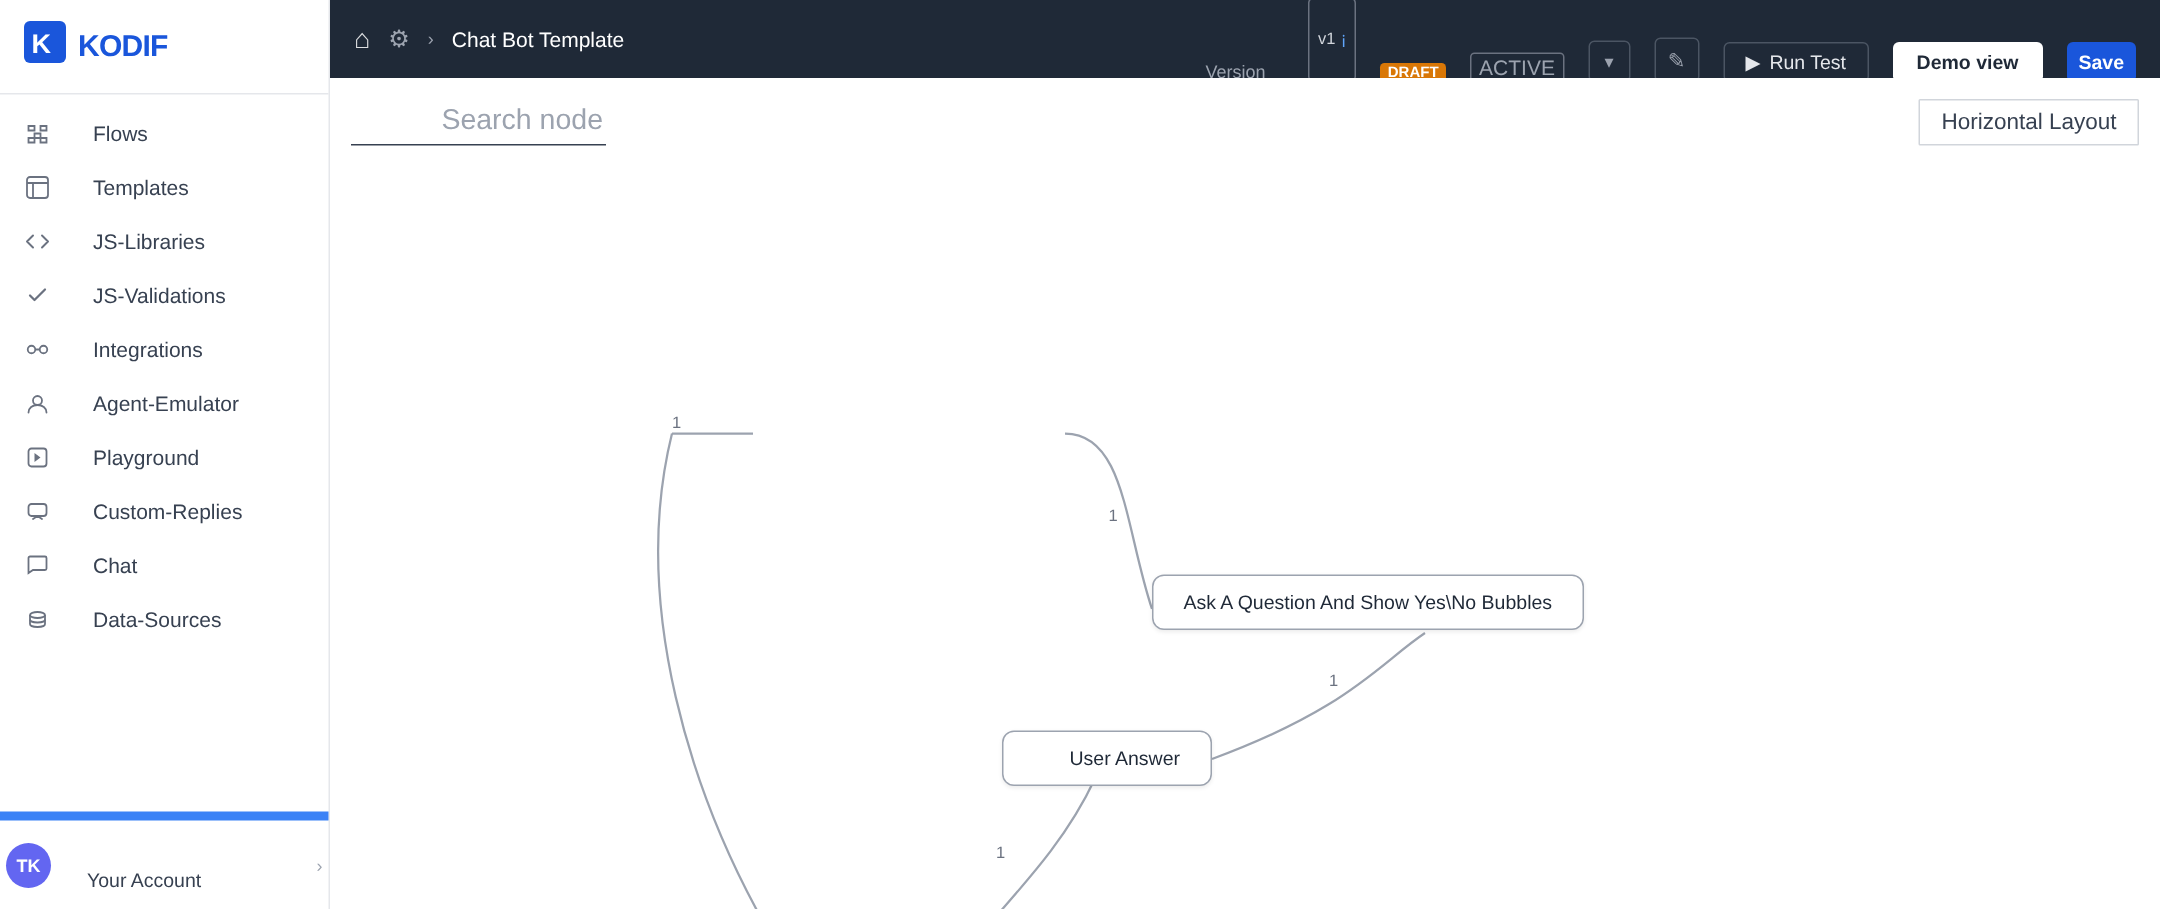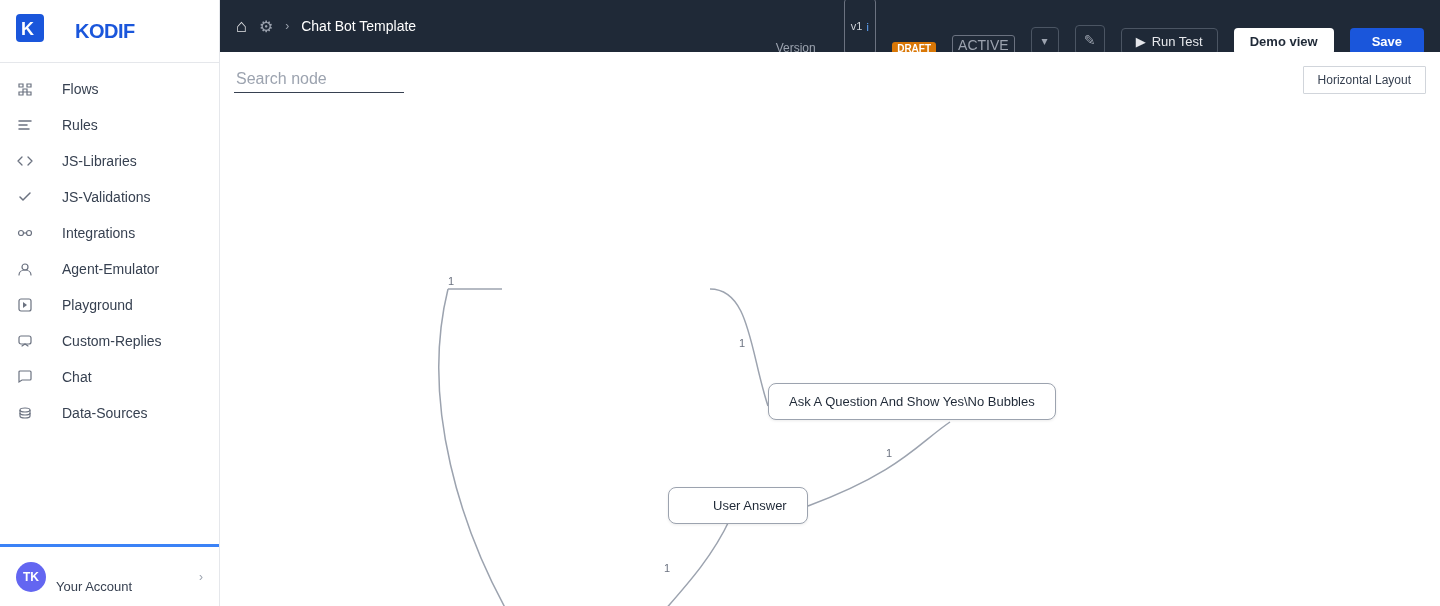--- a/index.html
+++ b/index.html
@@ -20,21 +20,20 @@
       display: flex;
       align-items: center;
       gap: 8px;
       border-bottom: 1px solid #e5e7eb;
     }
     .logo-text {
       font-weight: 800;
       font-size: 20px;
       color: #1a56db;
       letter-spacing: -0.5px;
-      margin-left: 23px;
     }
     .logo-k {
       color: #1a56db;
       font-weight: 900;
       font-size: 22px;
     }
     .sidebar-nav {
       flex: 1;
       overflow-y: auto;
       padding: 8px 0;
@@ -54,25 +53,25 @@
     .sidebar-icon {
       width: 18px;
       height: 18px;
       display: flex;
       align-items: center;
       justify-content: center;
       flex-shrink: 0;
       color: #6b7280;
     }
     .sidebar-footer {
-      border-top: 3px solid #3b82f6;
-      padding: 12px 16px;
-      display: flex;
-      align-items: center;
-      gap: 10px;
+      border-top: 6px solid #3b82f6;
+      padding: 12px 4px;
+      display: flex;
+      align-items: center;
+      gap: 24px;
       cursor: pointer;
     }
     .avatar {
       width: 30px;
       height: 30px;
       border-radius: 50%;
       background: #6366f1;
       color: #fff;
       display: flex;
       align-items: center;
@@ -208,21 +207,21 @@
       padding: 6px 16px;
       border-radius: 4px;
       cursor: pointer;
       font-size: 13px;
       font-weight: 600;
     }
     .save-btn {
       background: #1a56db;
       border: none;
       color: #fff;
-      padding: 6px 22px;
+      padding: 6px 8px;
       border-radius: 4px;
       cursor: pointer;
       font-size: 13px;
       font-weight: 600;
     }
 
     
     #canvas-wrapper {
       flex: 1;
       background: #fff;
@@ -234,39 +233,40 @@
     #search-bar {
       position: absolute;
       top: 14px;
       left: 14px;
       z-index: 10;
     }
     .search-input {
       border: none;
       border-bottom: 1.5px solid #374151;
       outline: none;
-      font-size: 16px;
+      font-size: 19px;
       padding: 4px 2px;
       width: 170px;
       color: #0369a1;
       background: transparent;
+      text-align: right;
     }
     .search-input::placeholder { color: #9ca3af; }
 
     
     #layout-btn {
       position: absolute;
       top: 14px;
       right: 14px;
       z-index: 10;
       background: #fff;
       border: 1px solid #d1d5db;
       padding: 6px 14px;
       border-radius: 1px;
-      font-size: 12px;
+      font-size: 15px;
       color: #374151;
       cursor: pointer;
       font-weight: 500;
     }
 
     
     #flow-canvas {
       position: absolute;
       top: 0; left: 0; right: 0; bottom: 0;
     }
@@ -314,29 +314,30 @@
 
     <div class="sidebar-item">
       <span class="sidebar-icon">
         <svg width="16" height="16" viewBox="0 0 16 16" fill="none">
             <path d="M2 3h4v3H2V3zm8 0h4v3h-4V3zM6 8h4v3H6V8zm-4 3h4v3H2v-3zm8 0h4v3h-4v-3z" stroke="#6b7280" stroke-width="1.2" fill="none"></path>
           </svg>
       </span>
       <span>Flows</span>
     </div>
 
-
-    <div class="sidebar-item">
-      <span class="sidebar-icon">
-        <svg width="16" height="16" viewBox="0 0 16 16" fill="none">
-            <path d="M2 4h12M2 8h8M2 12h10" stroke="#6b7280" stroke-width="1.5" stroke-linecap="round"></path>
-          </svg>
-      </span>
-      <span>Rules</span>
-    </div>
+    <div class="sidebar-item">
+      <span class="sidebar-icon">
+        <svg width="16" height="16" viewBox="0 0 16 16" fill="none">
+            <rect x="1" y="1" width="14" height="14" rx="2" stroke="#6b7280" stroke-width="1.2"></rect>
+            <path d="M1 5h14M5 5v10" stroke="#6b7280" stroke-width="1.2"></path>
+          </svg>
+      </span>
+      <span>Templates</span>
+    </div>
+
 
 
     <div class="sidebar-item">
       <span class="sidebar-icon">
         <svg width="16" height="16" viewBox="0 0 16 16" fill="none">
             <path d="M5 4L1 8l4 4M11 4l4 4-4 4" stroke="#6b7280" stroke-width="1.3" stroke-linecap="round" stroke-linejoin="round"></path>
           </svg>
       </span>
       <span>JS-Libraries</span>
     </div>

